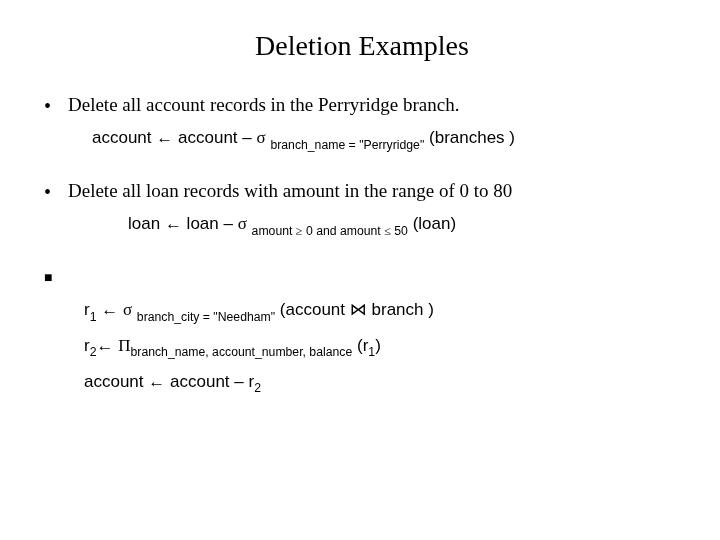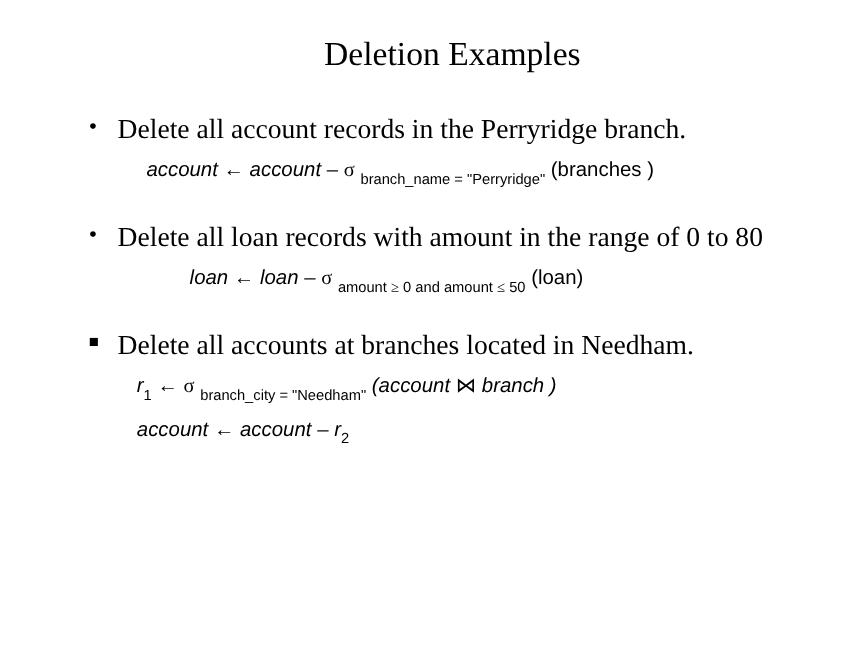--- a/index.html
+++ b/index.html
@@ -6,21 +6,21 @@
     margin: 0;
     padding: 0;
     width: 720px;
     height: 540px;
     background: #fff;
     font-family: "Times New Roman", Times, serif;
     color: #000;
     overflow: hidden;
   }
   .slide {
-    padding: 20px 40px 20px 74px;
+    padding: 20px 40px 20px 44px;
     box-sizing: border-box;
   }
   .title {
     text-align: center;
     font-size: 28px;
     margin: 10px 0 30px 0;
     font-weight: normal;
   }
   .item {
     margin-bottom: 24px;
@@ -33,41 +33,41 @@
     width: 24px;
     flex: 0 0 24px;
     font-size: 20px;
     line-height: 1.4;
   }
   .bullet.sq {
     font-size: 14px;
     line-height: 2.0;
   }
   .text {
-    font-size: 23px;
+    font-size: 19px;
     line-height: 1.4;
     text-align: center;
   }
   .formula {
     font-family: Arial, Helvetica, sans-serif;
     font-size: 17px;
     line-height: 1.6;
     margin-left: 48px;
     margin-top: 4px;
   }
   .formula-line {
     margin-bottom: 6px;
   }
   .sub {
     font-size: 0.72em;
     vertical-align: sub;
     position: relative;
     top: 0.1em;
   }
-  .ital { font-style: italic; }
+  .ital { }
   .sym { font-family: "Times New Roman", serif; }
   .join {
     display: inline-block;
     font-family: Arial, sans-serif;
     position: relative;
   }
   .join::before {
     content: "⋈";
   }
 </style>
@@ -103,31 +103,35 @@
       <span class="ital">loan –</span>
       <span class="sym">σ</span>
       <span class="sub"><span>amount</span> <span class="sym">≥</span> <span>0 and amount</span> <span class="sym">≤</span> <span>50</span></span>
       <span>(loan)</span>
     </div>
   </div>
 
   <div class="item">
     <div class="row">
       <div class="bullet sq">■</div>
-      <div class="text">Delete all accounts at branches located in Needham.</div>
     </div>
     <div class="formula" style="margin-left:40px;">
       <div class="formula-line">
         <span class="ital">r</span><span class="sub">1</span>
         <span class="sym">←</span>
         <span class="sym">σ</span>
         <span class="sub">branch_city = "Needham"</span>
         <span class="ital">(account</span>
         <span class="join"></span>
         <span class="ital">branch )</span>
+      </div>
+      <div class="formula-line">
+        <span class="ital">r</span><span class="sub">2</span><span class="sym">←</span>
+        <span class="sym">Π</span><span class="sub">branch_name, account_number, balance</span>
+        <span>(</span><span class="ital">r</span><span class="sub">1</span><span>)</span>
       </div>
       <div class="formula-line">
         <span class="ital">account</span>
         <span class="sym">←</span>
         <span class="ital">account –</span>
         <span class="ital">r</span><span class="sub">2</span>
       </div>
     </div>
   </div>
 

